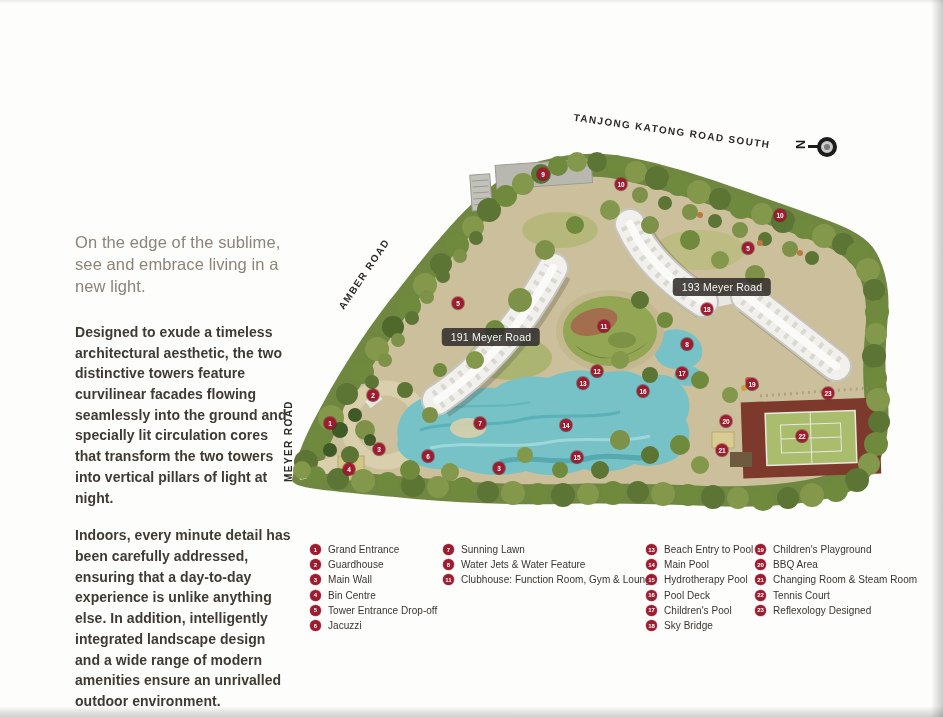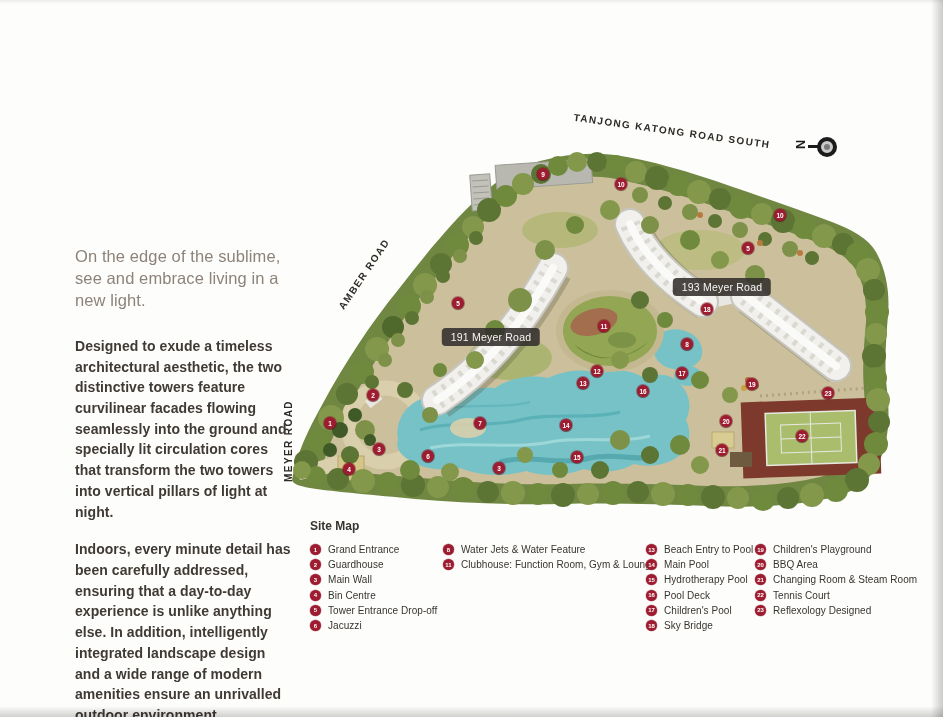--- a/index.html
+++ b/index.html
@@ -7,21 +7,21 @@
         font-family:"Liberation Sans",sans-serif;}
   .edge-right{position:absolute;right:0;top:0;width:12px;height:100%;
         background:linear-gradient(to right,rgba(0,0,0,0),rgba(0,0,0,.20));}
   .edge-bottom{position:absolute;left:0;bottom:0;width:100%;height:11px;
         background:linear-gradient(to bottom,rgba(0,0,0,0),rgba(0,0,0,.18));}
   .edge-top{position:absolute;left:0;top:0;width:100%;height:4px;
         background:linear-gradient(to bottom,rgba(0,0,0,.07),rgba(0,0,0,0));}
 
   
   .intro{position:absolute;left:75px;top:228px;width:218px;}
-  .intro h1{margin:18px 0 24px 0;font-weight:normal;font-size:16.5px;line-height:1.33;
+  .intro h1{margin:4px 0 24px 0;font-weight:normal;font-size:16.5px;line-height:1.33;
         color:#8d8379;letter-spacing:.1px;}
   .intro p{margin:0 0 17px 0;font-size:14px;font-weight:bold;line-height:1.48;
         color:#403a34;letter-spacing:.05px;}
 
   
   .map-svg{position:absolute;left:0;top:0;}
   .marker{position:absolute;width:12px;height:12px;border-radius:50%;
         background:#9e1c30;color:#fff;font-size:6.5px;font-weight:bold;
         display:flex;align-items:center;justify-content:center;
         transform:translate(-50%,-50%);
@@ -339,21 +339,20 @@
     </div>
   </div>
 
   <div class="intro">
     <h1>On the edge of the sublime, see and embrace living in a new light.</h1>
     <p>Designed to exude a timeless architectural aesthetic, the two distinctive towers feature curvilinear facades flowing seamlessly into the ground and specially lit circulation cores that transform the two towers into vertical pillars of light at night.</p>
     <p>Indoors, every minute detail has been carefully addressed, ensuring that a day-to-day experience is unlike anything else. In addition, intelligently integrated landscape design and a wide range of modern amenities ensure an unrivalled outdoor environment.</p>
   </div>
 
   <div class="legend">
-    <div class="legend-title">Site Map</div>
     <div class="legend-col" style="left:0">
         <div class="legend-row">
           <span class="legend-num">1</span>
           <span class="legend-label">Grand Entrance</span>
         </div>
         <div class="legend-row">
           <span class="legend-num">2</span>
           <span class="legend-label">Guardhouse</span>
         </div>
         <div class="legend-row">
@@ -367,20 +366,24 @@
         <div class="legend-row">
           <span class="legend-num">5</span>
           <span class="legend-label">Tower Entrance Drop-off</span>
         </div>
         <div class="legend-row">
           <span class="legend-num">6</span>
           <span class="legend-label">Jacuzzi</span>
         </div>
       </div>
     <div class="legend-col" style="left:133px">
+        <div class="legend-row">
+          <span class="legend-num">7</span>
+          <span class="legend-label">Sunning Lawn</span>
+        </div>
         <div class="legend-row">
           <span class="legend-num">8</span>
           <span class="legend-label">Water Jets &amp; Water Feature</span>
         </div>
         <div class="legend-row">
           <span class="legend-num">11</span>
           <span class="legend-label">Clubhouse: Function Room, Gym &amp; Lounge</span>
         </div>
       </div>
     <div class="legend-col" style="left:336px">

